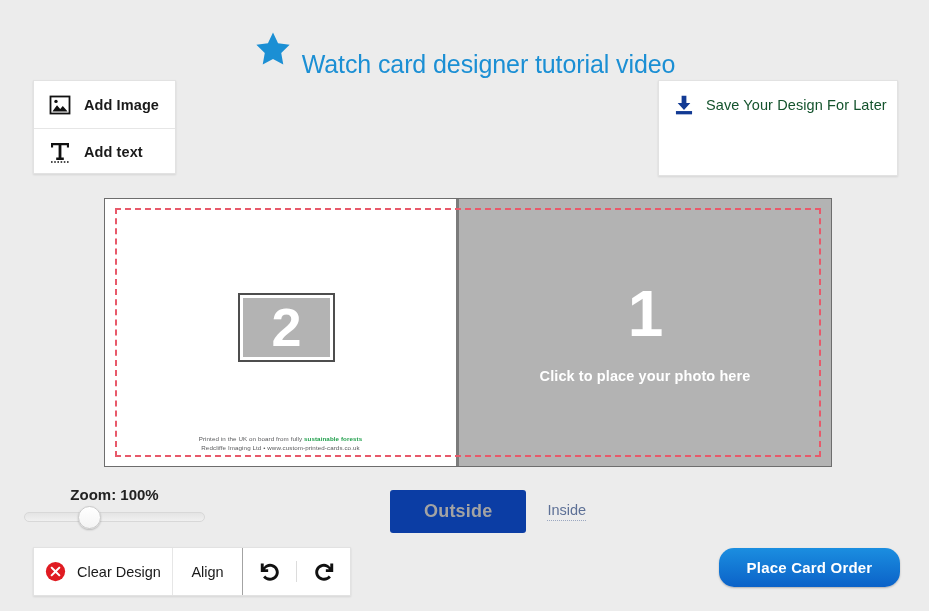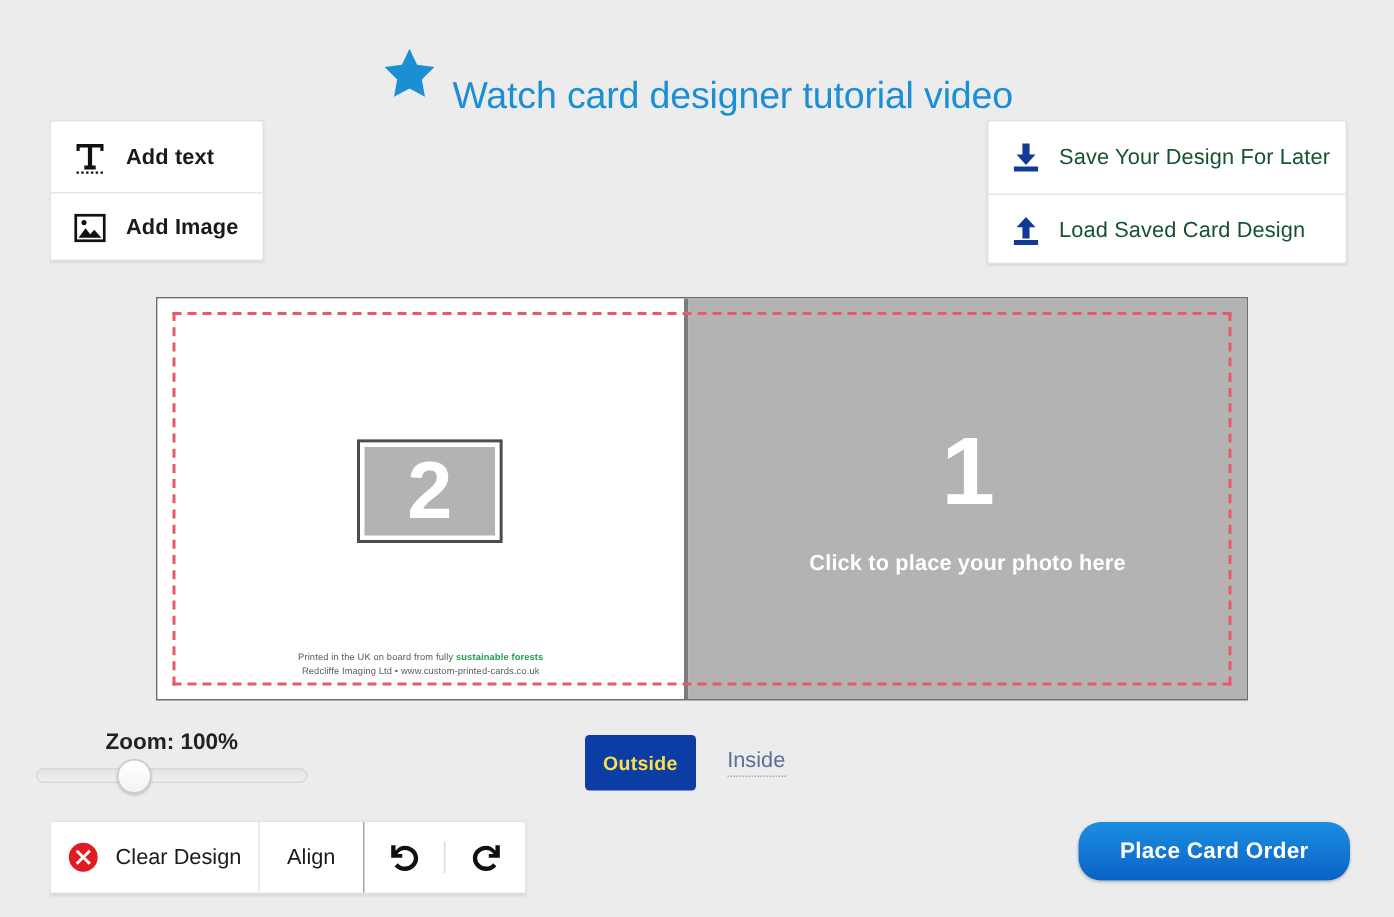--- a/index.html
+++ b/index.html
@@ -274,24 +274,24 @@
   #side-tabs {
     position: absolute;
     left: 390px;
     top: 490px;
     display: flex;
     align-items: center;
     gap: 21px;
   }
   #tab-outside {
     background: #0b3da4;
-    color: #fde047;
-    font-size: 13px;
-    font-weight: bold;
-    padding: 11px 12px;
+    color: #a3a3a3;
+    font-size: 18px;
+    font-weight: bold;
+    padding: 11px 34px;
     border-radius: 3px;
     border: none;
     cursor: pointer;
     font-family: "Liberation Sans", sans-serif;
     letter-spacing: 0.2px;
   }
   #tab-inside {
     color: #5d7096;
     font-size: 14.5px;
     border-bottom: 1px dotted #9aa7c0;
@@ -377,54 +377,47 @@
   <svg class="star-icon" viewBox="0 0 24 24" aria-hidden="true">
     <path d="M12 1.6l3.2 6.7 7.3 1-5.3 5.2 1.3 7.3L12 18.3 5.5 21.8l1.3-7.3L1.5 9.3l7.3-1z" fill="#1b8fd4"></path>
   </svg>
   <span class="tutorial-label">Watch card designer tutorial video</span>
 </a>
 
 <div class="panel" id="left-tools">
 
   <div class="tool-row">
     <svg class="tool-icon" viewBox="0 0 24 24" aria-hidden="true">
-      <path d="M3 3h18v4.6h-2.1V5.3h-5.5v12.1h2.4V20H8.2v-2.6h2.4V5.3H5.1v2.3H3z" fill="#111111"></path>
-      <path d="M3 21.3h1.6v1.5H3zm3.2 0h1.6v1.5H6.2zm3.2 0H11v1.5H9.4zm3.2 0h1.6v1.5h-1.6zm3.2 0h1.6v1.5h-1.6zm3.2 0h1.6v1.5H19z" fill="#111111"></path>
-    </svg>
-    <span class="tool-label">Add text</span>
-  </div>
-
-  <div class="tool-row">
-    <svg class="tool-icon" viewBox="0 0 24 24" aria-hidden="true">
       <rect x="2.5" y="3.5" width="19" height="17" fill="#ffffff" stroke="#111111" stroke-width="1.8"></rect>
       <circle cx="8" cy="8.4" r="1.7" fill="#111111"></circle>
       <path d="M4.4 18.5l4.6-6.3 3.2 3.9 2.6-3 4.8 5.4z" fill="#111111"></path>
     </svg>
     <span class="tool-label">Add Image</span>
+  </div>
+
+  <div class="tool-row">
+    <svg class="tool-icon" viewBox="0 0 24 24" aria-hidden="true">
+      <path d="M3 3h18v4.6h-2.1V5.3h-5.5v12.1h2.4V20H8.2v-2.6h2.4V5.3H5.1v2.3H3z" fill="#111111"></path>
+      <path d="M3 21.3h1.6v1.5H3zm3.2 0h1.6v1.5H6.2zm3.2 0H11v1.5H9.4zm3.2 0h1.6v1.5h-1.6zm3.2 0h1.6v1.5h-1.6zm3.2 0h1.6v1.5H19z" fill="#111111"></path>
+    </svg>
+    <span class="tool-label">Add text</span>
   </div>
 
 </div>
 
 <div class="panel" id="save-load-panel">
 
   <div class="sl-row">
     <svg class="sl-icon" viewBox="0 0 24 24" aria-hidden="true">
       <path d="M9.4 1.8h5.2v8.1h4.3L12 17.4 5.1 9.9h4.3z" fill="#123a94"></path>
       <path d="M3.2 18.6h17.6v3.6H3.2z" fill="#123a94"></path>
     </svg>
     <span class="sl-label">Save Your Design For Later</span>
   </div>
 
-  <div class="sl-row">
-    <svg class="sl-icon" viewBox="0 0 24 24" aria-hidden="true">
-      <path d="M12 1.8l6.9 7.5h-4.3v8.1H9.4V9.3H5.1z" fill="#123a94"></path>
-      <path d="M3.2 18.6h17.6v3.6H3.2z" fill="#123a94"></path>
-    </svg>
-    <span class="sl-label">Load Saved Card Design</span>
-  </div>
 
 </div>
 
 <div id="card-canvas">
 
   <div class="card-half" id="card-left">
     <div id="photo-box-2">
       <span class="ph-number">2</span>
     </div>
     <div id="card-smallprint">

